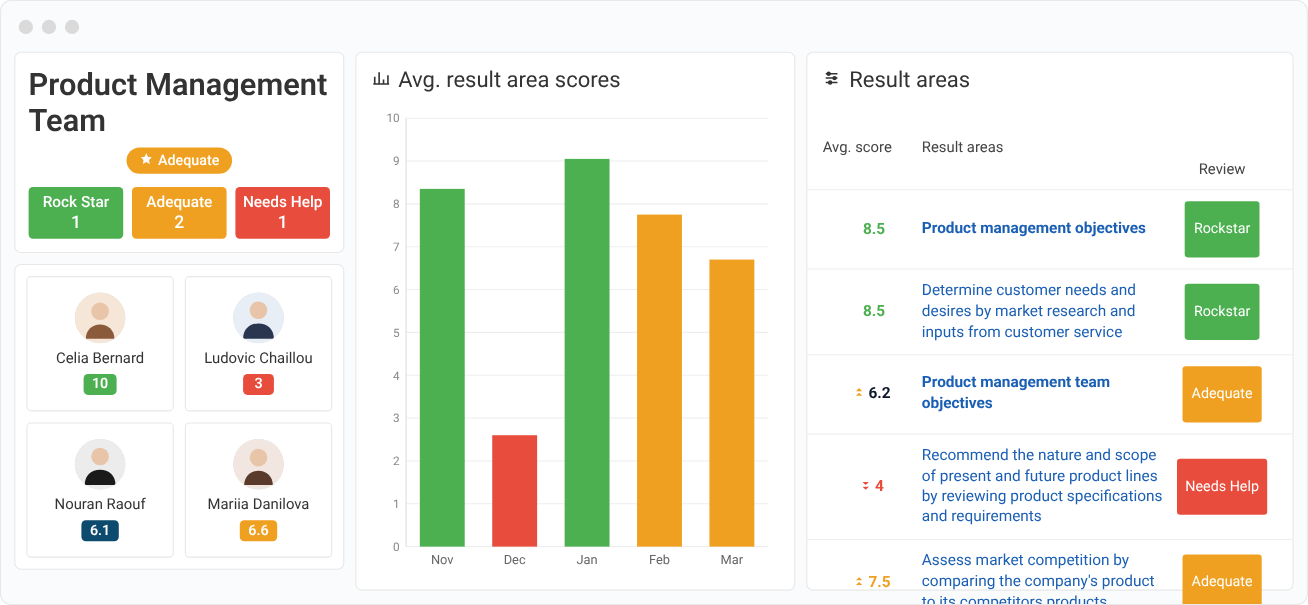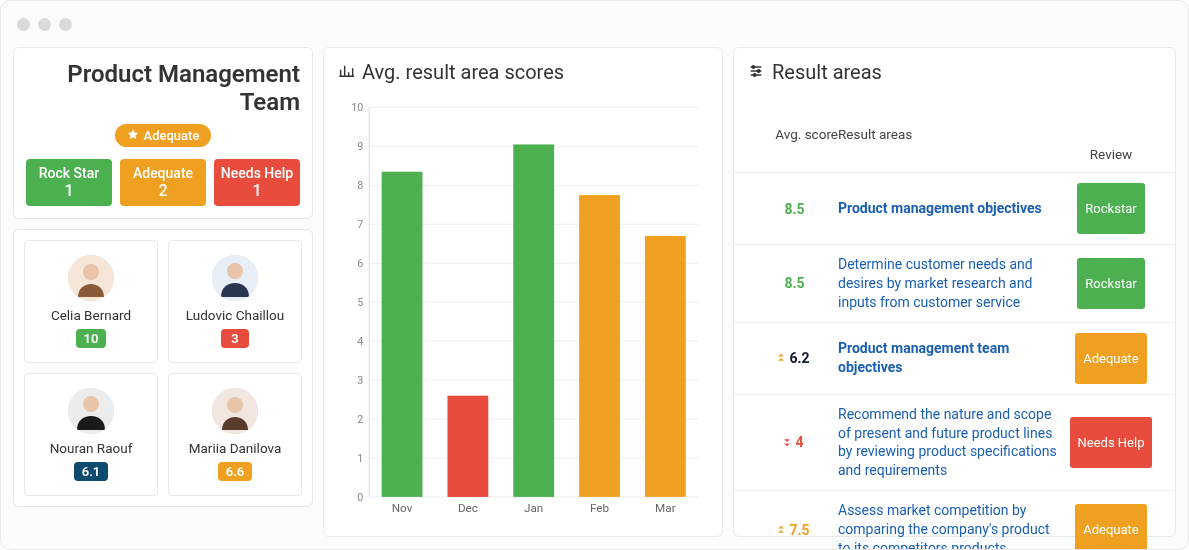--- a/index.html
+++ b/index.html
@@ -38,21 +38,21 @@
 .card {
   background: #fff;
   border: 1px solid #e8e8e8;
   border-radius: 6px;
 }
 .col-left { width: 300px; display: flex; flex-direction: column; gap: 10px; }
 .col-mid { width: 400px; }
 .col-right { flex: 1; }
 
 .team-card { padding: 12px; }
-.team-title { font-size: 24px; font-weight: 600; color: #333; text-align: right; margin-bottom: 8px; }
+.team-title { font-size: 28px; font-weight: 600; color: #333; text-align: left; margin-bottom: 8px; }
 .team-badge-row { text-align: center; margin-bottom: 12px; }
 .pill {
   display: inline-flex; align-items: center; gap: 5px;
   padding: 4px 12px; border-radius: 14px;
   color: #fff; font-size: 13px; font-weight: 500;
 }
 .status-boxes { display: flex; gap: 8px; }
 .status-box {
   flex:1; text-align:center; color:#fff; border-radius:4px;
   padding: 6px 2px 6px; font-size:14px; font-weight:500;
@@ -82,21 +82,21 @@
 .chart-area { padding: 0 14px 14px; height: calc(100% - 48px); position:relative; }
 svg.chart { width:100%; height:100%; }
 
 .table-header, .table-row {
   display:grid;
   grid-template-columns: 90px 1fr 100px;
   align-items:center;
   border-bottom:1px solid #eee;
 }
 .table-header { font-size:13.5px; color:#444; padding:10px 14px; }
-.table-header div:first-child { text-align: right; }
+.table-header div:first-child { text-align: left; }
 .table-header div:last-child { text-align: center; margin-top: 40px; }
 .table-row { padding:10px 14px; }
 .cell-score { font-weight:700; font-size:14px; display:flex; gap:3px; align-items:center; justify-content: center; }
 .cell-area { font-size:14px; color:#1a5fb4; line-height:1.35; }
 .cell-area.bold { font-weight:700; }
 .cell-review { text-align:center; }
 .review-label {
   display:inline-block; padding:18px 8px; border-radius:3px;
   color:#fff; font-size:13px;
 }

